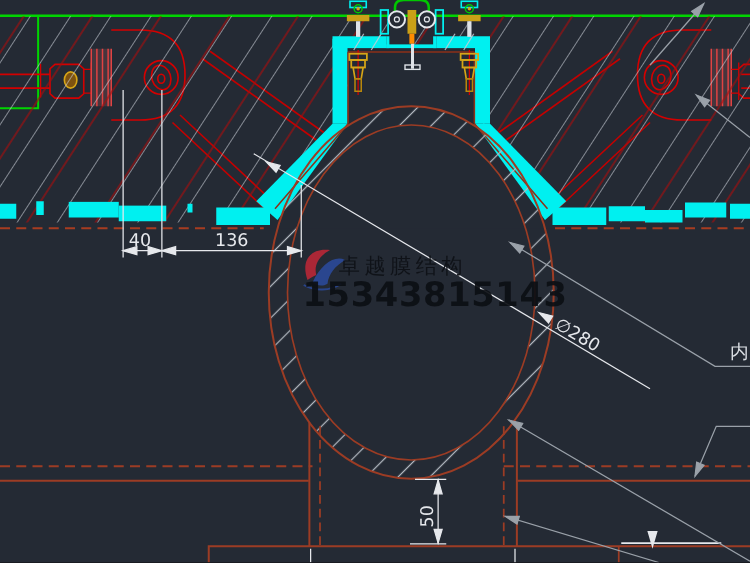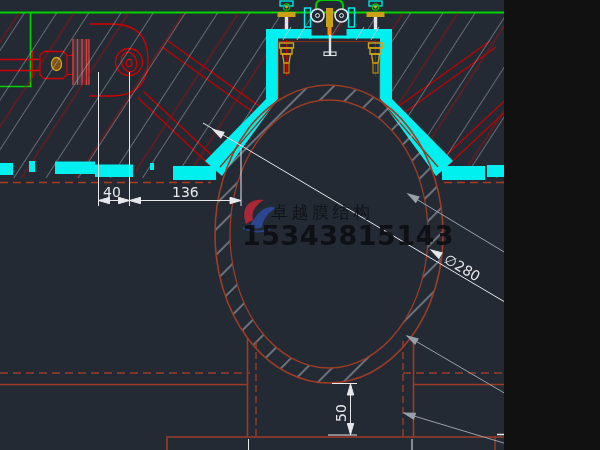--- a/index.html
+++ b/index.html
@@ -1,16 +1,16 @@
 <!DOCTYPE html>
 <html><head>
 <meta charset="utf-8">
 <style>
   html,body{margin:0;padding:0;background:#111;}
-  #stage{position:relative;width:504px;height:450px;overflow:hidden;background:#242a34;
+  #stage{position:relative;width:600px;height:450px;overflow:hidden;background:#242a34;
          font-family:"DejaVu Sans",sans-serif;}
   svg{position:absolute;left:0;top:0;}
   text{font-family:"DejaVu Sans",sans-serif;}
   .dimtxt{fill:#e6e8ec;font-size:14px;}
 </style>
 </head>
 <body>
 
 <div id="stage">
 <svg width="600" height="450" viewBox="0 0 600 450">

